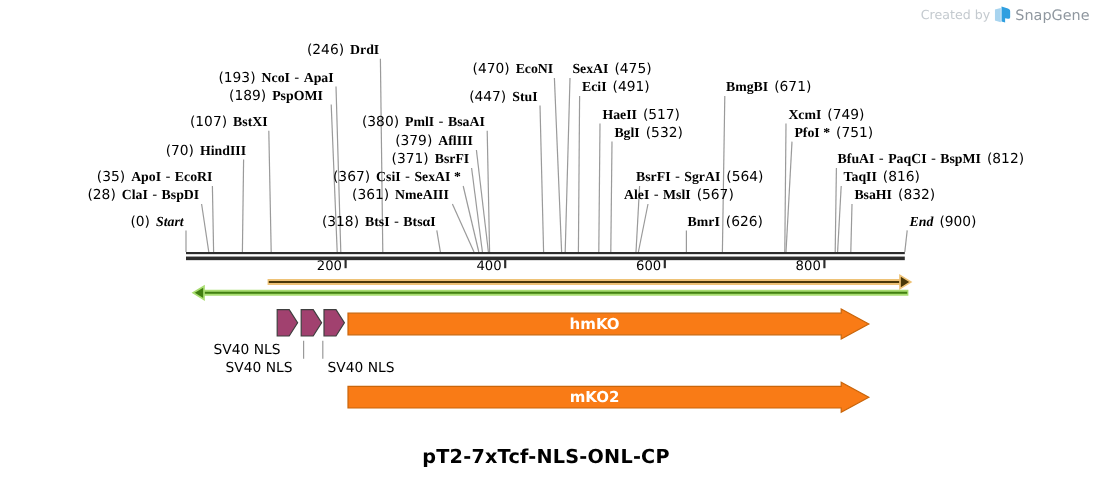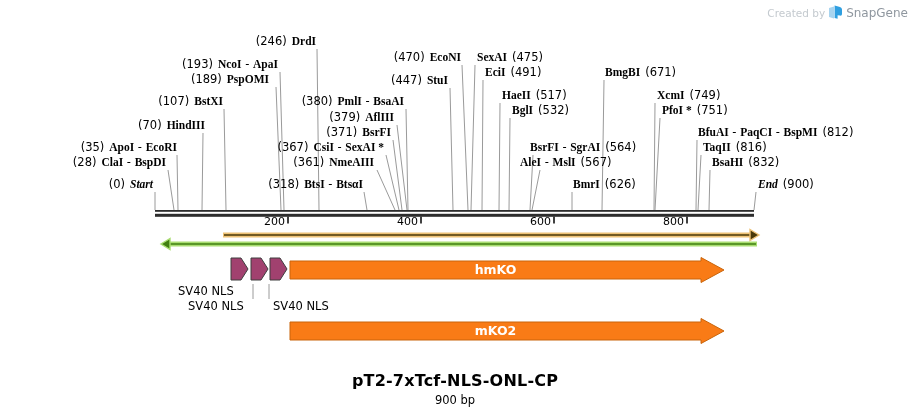--- a/index.html
+++ b/index.html
@@ -123,15 +123,14 @@
     <span class="wm1">Created by</span>
     <svg width="13" height="15" viewBox="0 0 13 15">
       <path d="M0 3 L5 1.6 L5 13.5 L0 12 Z" fill="#a8d4ef"></path>
       <path d="M5.6 0.5 L11 2 Q13 2.6 13 4.6 L13 9 Q13 11 11 10.6 L8.6 10.2 L8.6 13.8 L5.6 13 Z" fill="#2f9fe0"></path>
     </svg>
     <span class="wm2">SnapGene</span>
   </div>
 
   <div class="title-block">
     <div class="t1">pT2-7xTcf-NLS-ONL-CP</div>
-    <div class="t2">900 bp</div>
   </div>
 </div>
 
 </body></html>

